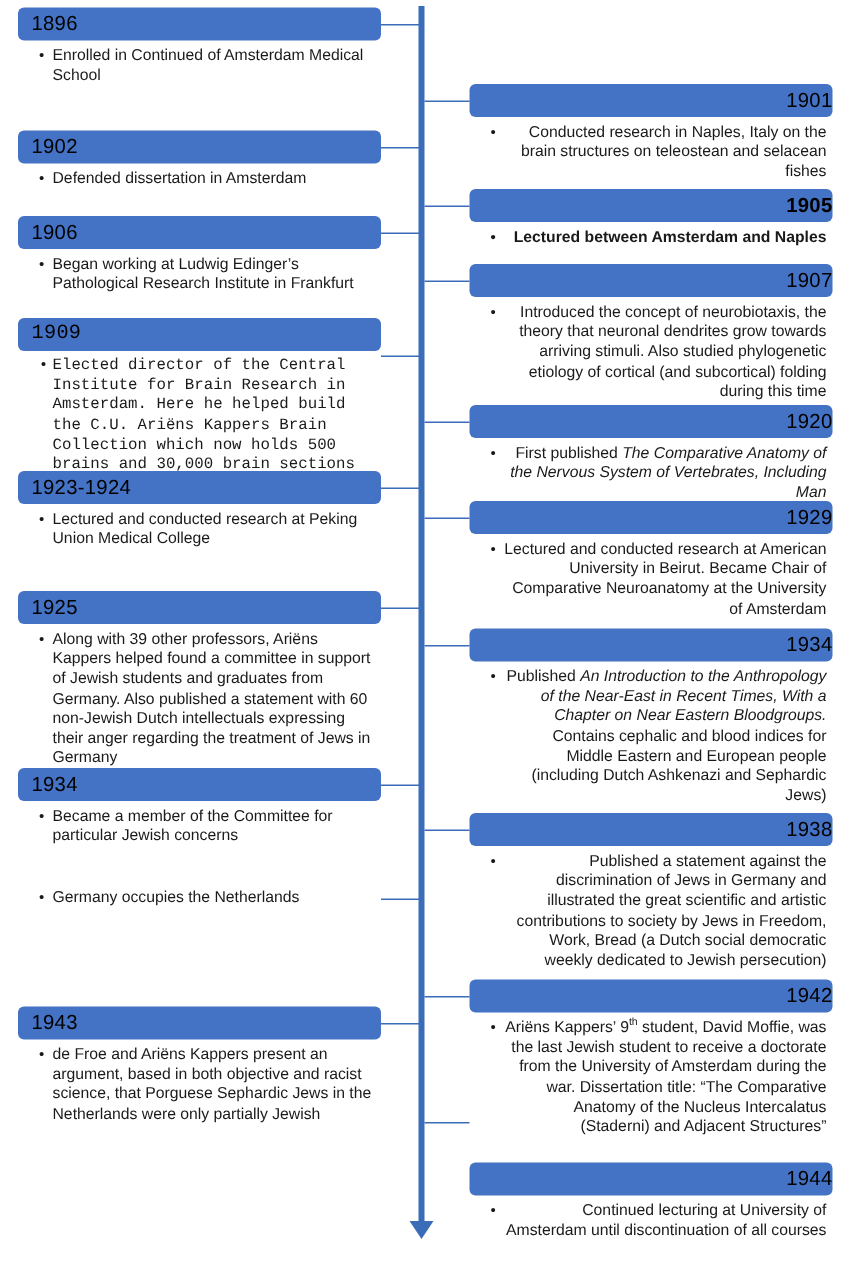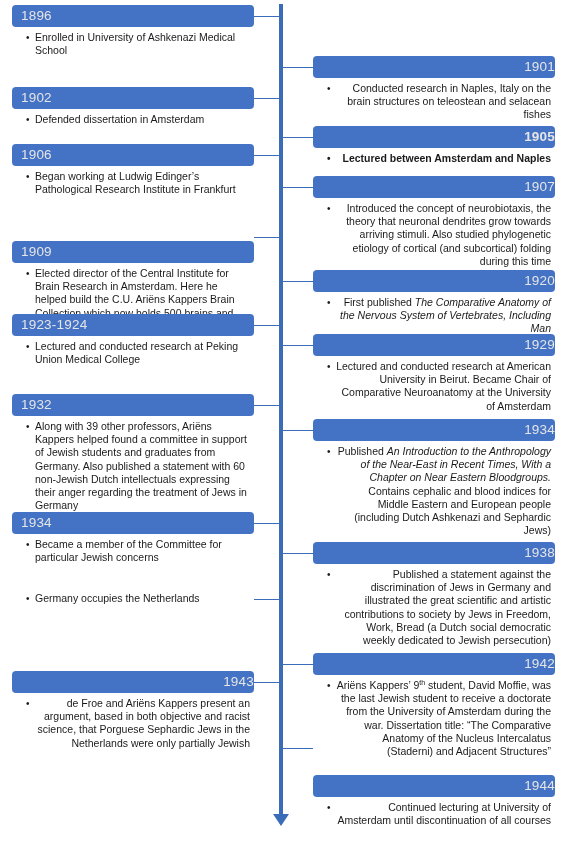--- a/index.html
+++ b/index.html
@@ -53,21 +53,21 @@
   .event {
     position: absolute;
     box-sizing: border-box;
   }
   .event.left  { left: 12px;  width: 242px; }
   .event.right { left: 313px; width: 242px; text-align: right; }
 
   .year-bar {
     background: #4472C4;
     border-radius: 4px;
-    color: #e5e5e5;
+    color: #000000;
     font-size: 13.5px;
     line-height: 22px;
     height: 22px;
     padding: 0 0 0 9px;
     letter-spacing: 0.2px;
     white-space: nowrap;
     overflow: hidden;
   }
 
   .bullets {
@@ -119,21 +119,21 @@
       <div class="connector" style="top: 553px; left: 283px; width: 30px;"></div>
       <div class="connector" style="top: 599px; left: 254px; width: 27px;"></div>
       <div class="connector" style="top: 664px; left: 283px; width: 30px;"></div>
       <div class="connector" style="top: 682px; left: 254px; width: 27px;"></div>
       <div class="connector" style="top: 748px; left: 283px; width: 30px;"></div>
     </div>
   <div id="events">
       <div class="event left" style="top: 5px;">
         <div class="year-bar">1896</div>
         <ul class="bullets">
-          <li>Enrolled in University of Ashkenazi Medical School</li>
+          <li>Enrolled in Continued of Amsterdam Medical School</li>
         </ul>
       </div>
       <div class="event right" style="top: 56px;">
         <div class="year-bar">1901</div>
         <ul class="bullets">
           <li>Conducted research in Naples, Italy on the brain structures on teleostean and selacean fishes</li>
         </ul>
       </div>
       <div class="event left" style="top: 87px;">
         <div class="year-bar">1902</div>
@@ -152,21 +152,21 @@
         <ul class="bullets">
           <li>Began working at Ludwig Edinger’s Pathological Research Institute in Frankfurt</li>
         </ul>
       </div>
       <div class="event right" style="top: 176px;">
         <div class="year-bar">1907</div>
         <ul class="bullets">
           <li>Introduced the concept of neurobiotaxis, the theory that neuronal dendrites grow towards arriving stimuli. Also studied phylogenetic etiology of cortical (and subcortical) folding during this time</li>
         </ul>
       </div>
-      <div class="event left" style="top: 241px;">
+      <div class="event left" style="top: 212px; font-family: Liberation Mono, monospace;">
         <div class="year-bar">1909</div>
         <ul class="bullets">
           <li>Elected director of the Central Institute for Brain Research in Amsterdam. Here he helped build the C.U. Ariëns Kappers Brain Collection which now holds 500 brains and 30,000 brain sections</li>
         </ul>
       </div>
       <div class="event right" style="top: 270px;">
         <div class="year-bar">1920</div>
         <ul class="bullets">
           <li>First published <i>The Comparative Anatomy of the Nervous System of Vertebrates, Including Man</i></li>
         </ul>
@@ -177,21 +177,21 @@
           <li>Lectured and conducted research at Peking Union Medical College</li>
         </ul>
       </div>
       <div class="event right" style="top: 334px;">
         <div class="year-bar">1929</div>
         <ul class="bullets">
           <li>Lectured and conducted research at American University in Beirut. Became Chair of Comparative Neuroanatomy at the University of Amsterdam</li>
         </ul>
       </div>
       <div class="event left" style="top: 394px;">
-        <div class="year-bar">1932</div>
+        <div class="year-bar">1925</div>
         <ul class="bullets">
           <li>Along with 39 other professors, Ariëns Kappers helped found a committee in support of Jewish students and graduates from Germany. Also published a statement with 60 non-Jewish Dutch intellectuals expressing their anger regarding the treatment of Jews in Germany</li>
         </ul>
       </div>
       <div class="event right" style="top: 419px;">
         <div class="year-bar">1934</div>
         <ul class="bullets">
           <li>Published <i>An Introduction to the Anthropology of the Near-East in Recent Times, With a Chapter on Near Eastern Bloodgroups.</i> Contains cephalic and blood indices for Middle Eastern and European people (including Dutch Ashkenazi and Sephardic Jews)</li>
         </ul>
       </div>
@@ -211,21 +211,21 @@
         <ul class="bullets">
           <li>Germany occupies the Netherlands</li>
         </ul>
       </div>
       <div class="event right" style="top: 653px;">
         <div class="year-bar">1942</div>
         <ul class="bullets">
           <li>Ariëns Kappers’ 9<sup>th</sup> student, David Moffie, was the last Jewish student to receive a doctorate from the University of Amsterdam during the war. Dissertation title: “The Comparative Anatomy of the Nucleus Intercalatus (Staderni) and Adjacent Structures”</li>
         </ul>
       </div>
-      <div class="event left" style="top: 671px; text-align: right;">
+      <div class="event left" style="top: 671px;">
         <div class="year-bar">1943</div>
         <ul class="bullets">
           <li>de Froe and Ariëns Kappers present an argument, based in both objective and racist science, that Porguese Sephardic Jews in the Netherlands were only partially Jewish</li>
         </ul>
       </div>
       <div class="event right" style="top: 737px; margin-top: 38px;">
         <div class="year-bar">1944</div>
         <ul class="bullets">
           <li>Continued lecturing at University of Amsterdam until discontinuation of all courses</li>
         </ul>

